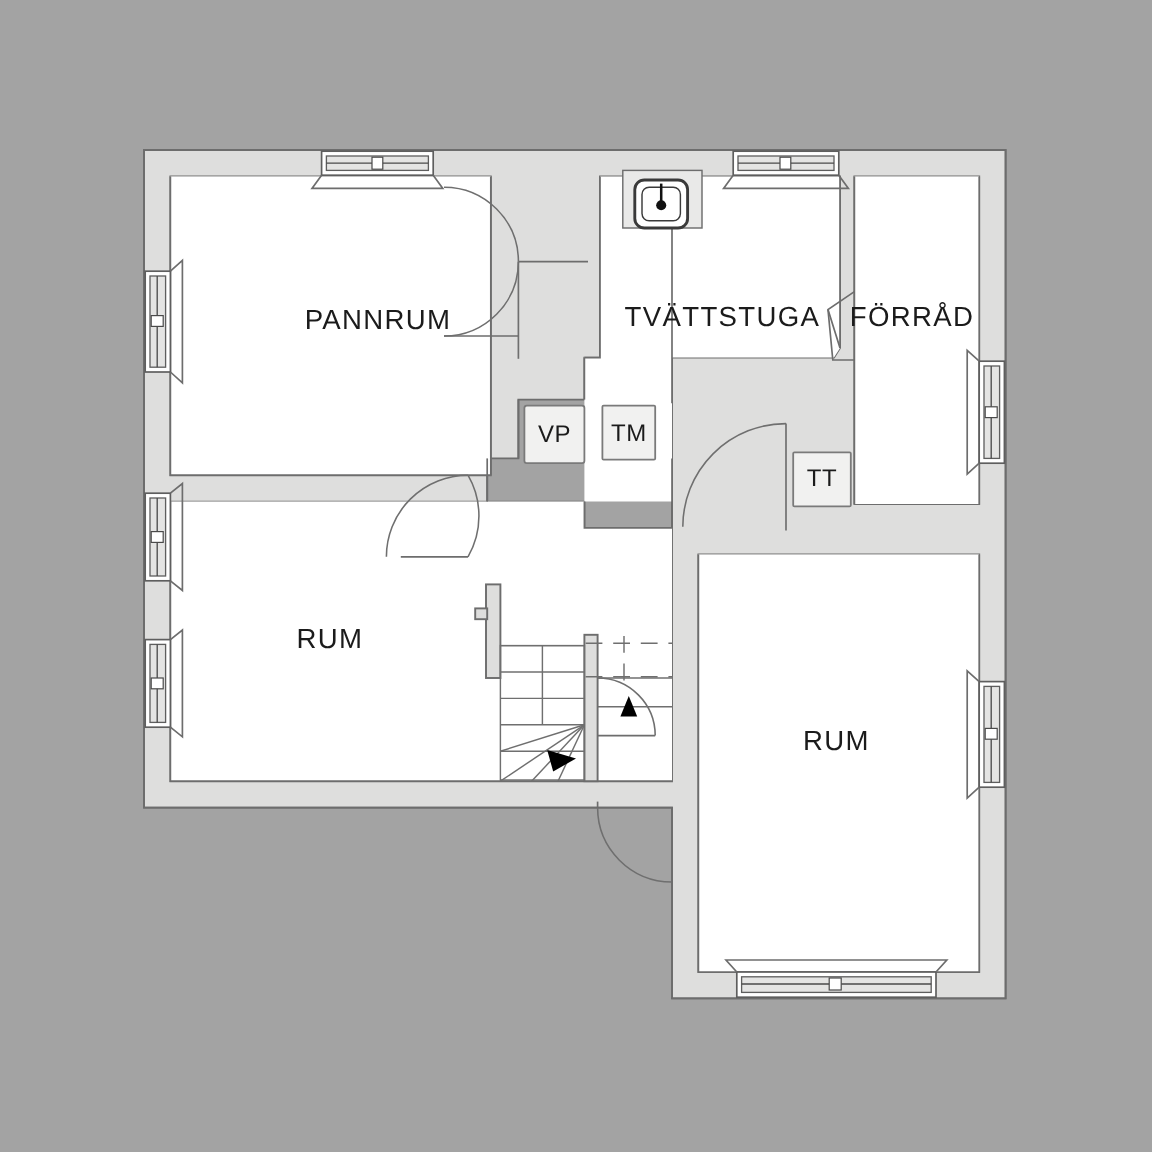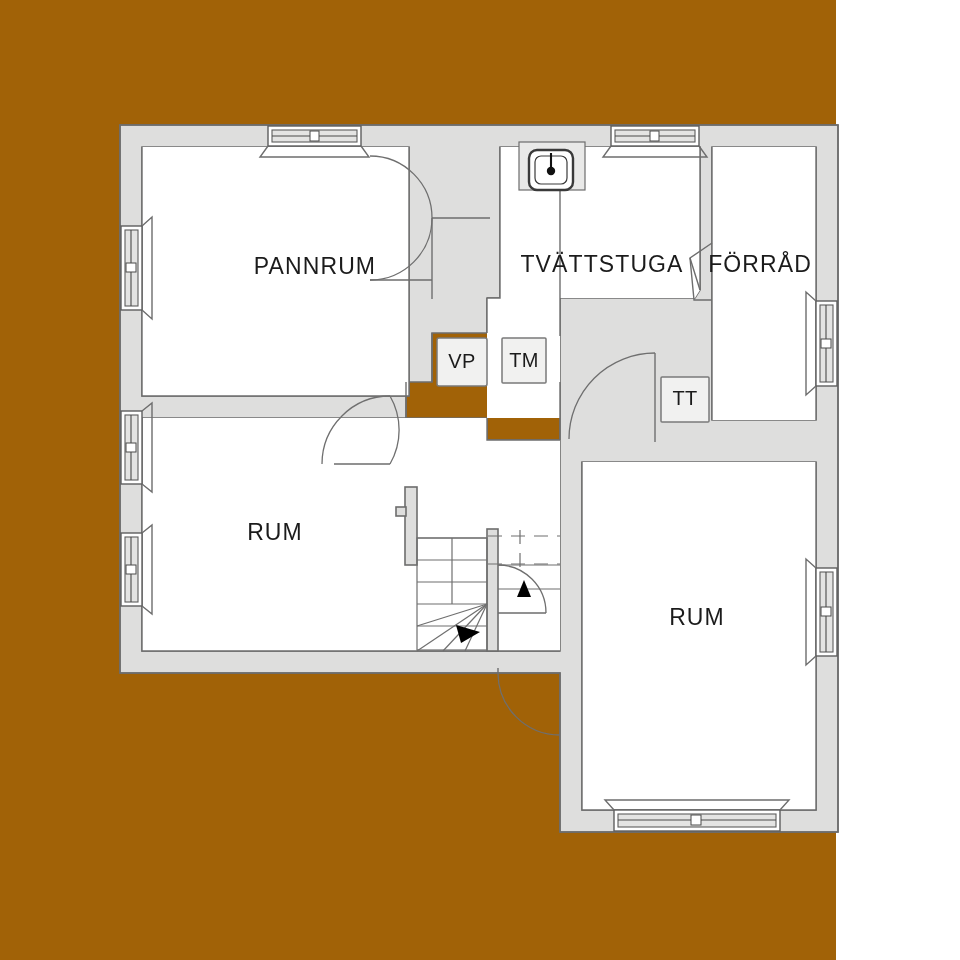--- a/index.html
+++ b/index.html
@@ -6,23 +6,23 @@
     margin: 0;
     padding: 0;
     background: #ffffff;
     width: 960px;
     height: 960px;
     overflow: hidden;
     font-family: "Liberation Sans", sans-serif;
   }
   #plan-root {
     position: relative;
-    width: 836px;
+    width: 960px;
     height: 960px;
-    background: #a16207;
+    background: #a3a3a3;
   }
   svg#floorplan {
     display: block;
     width: 960px;
     height: 960px;
   }
   .wall-fill { fill: #dededd; stroke: #6d6d6d; stroke-width: 1.6; stroke-linejoin: miter; }
   .room-fill { fill: #ffffff; stroke: none; }
   .thin-line { fill: none; stroke: #6d6d6d; stroke-width: 1.4; }
   .door-arc { fill: none; stroke: #6f6f6f; stroke-width: 1.3; }

